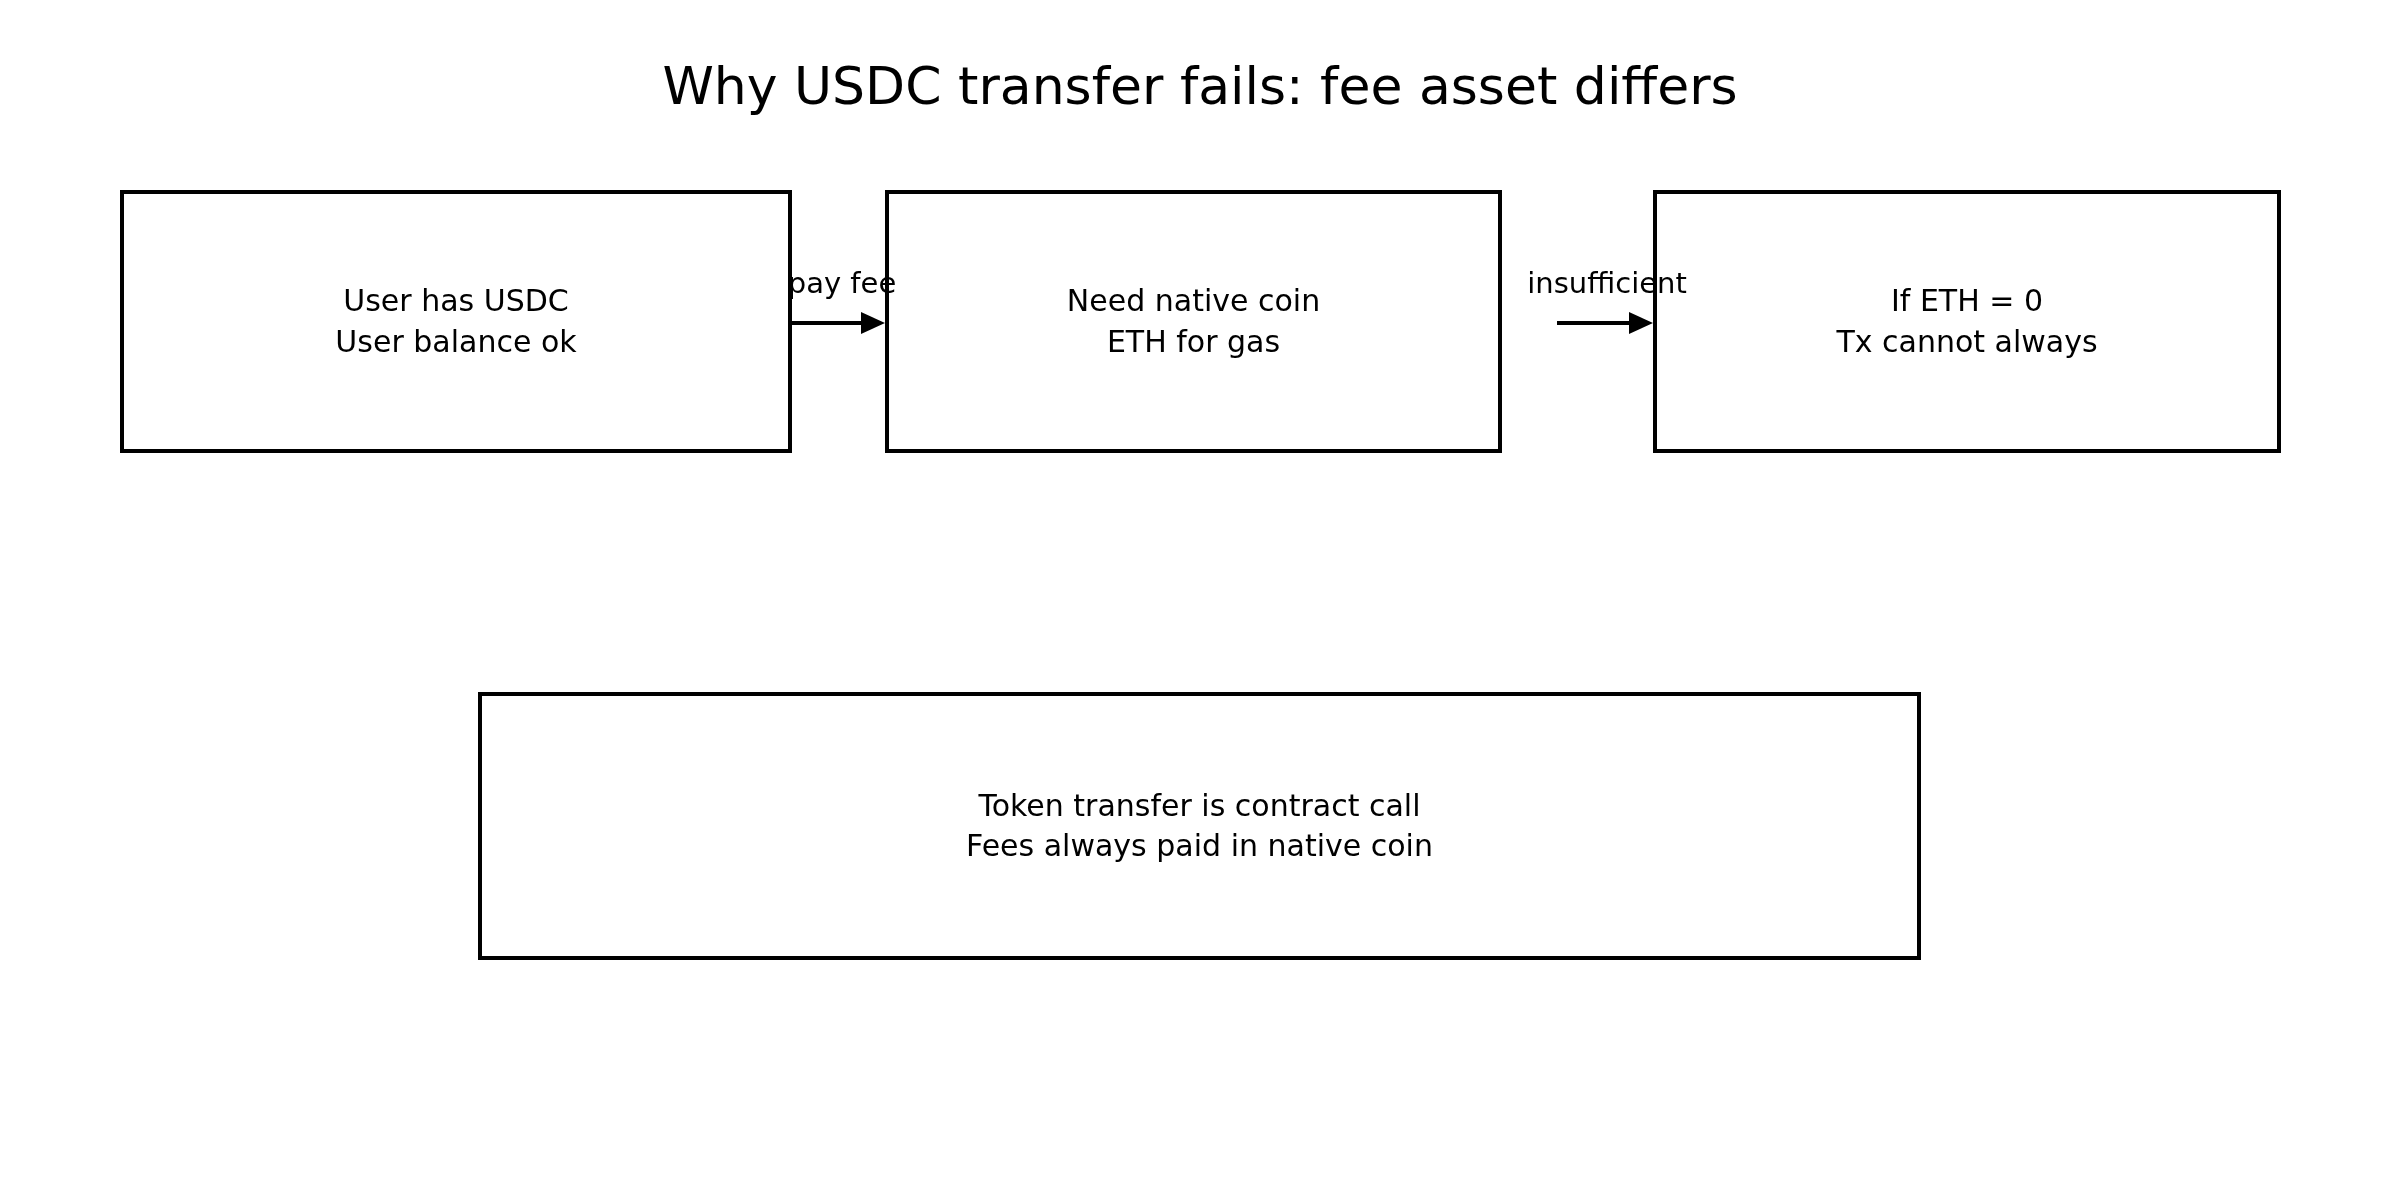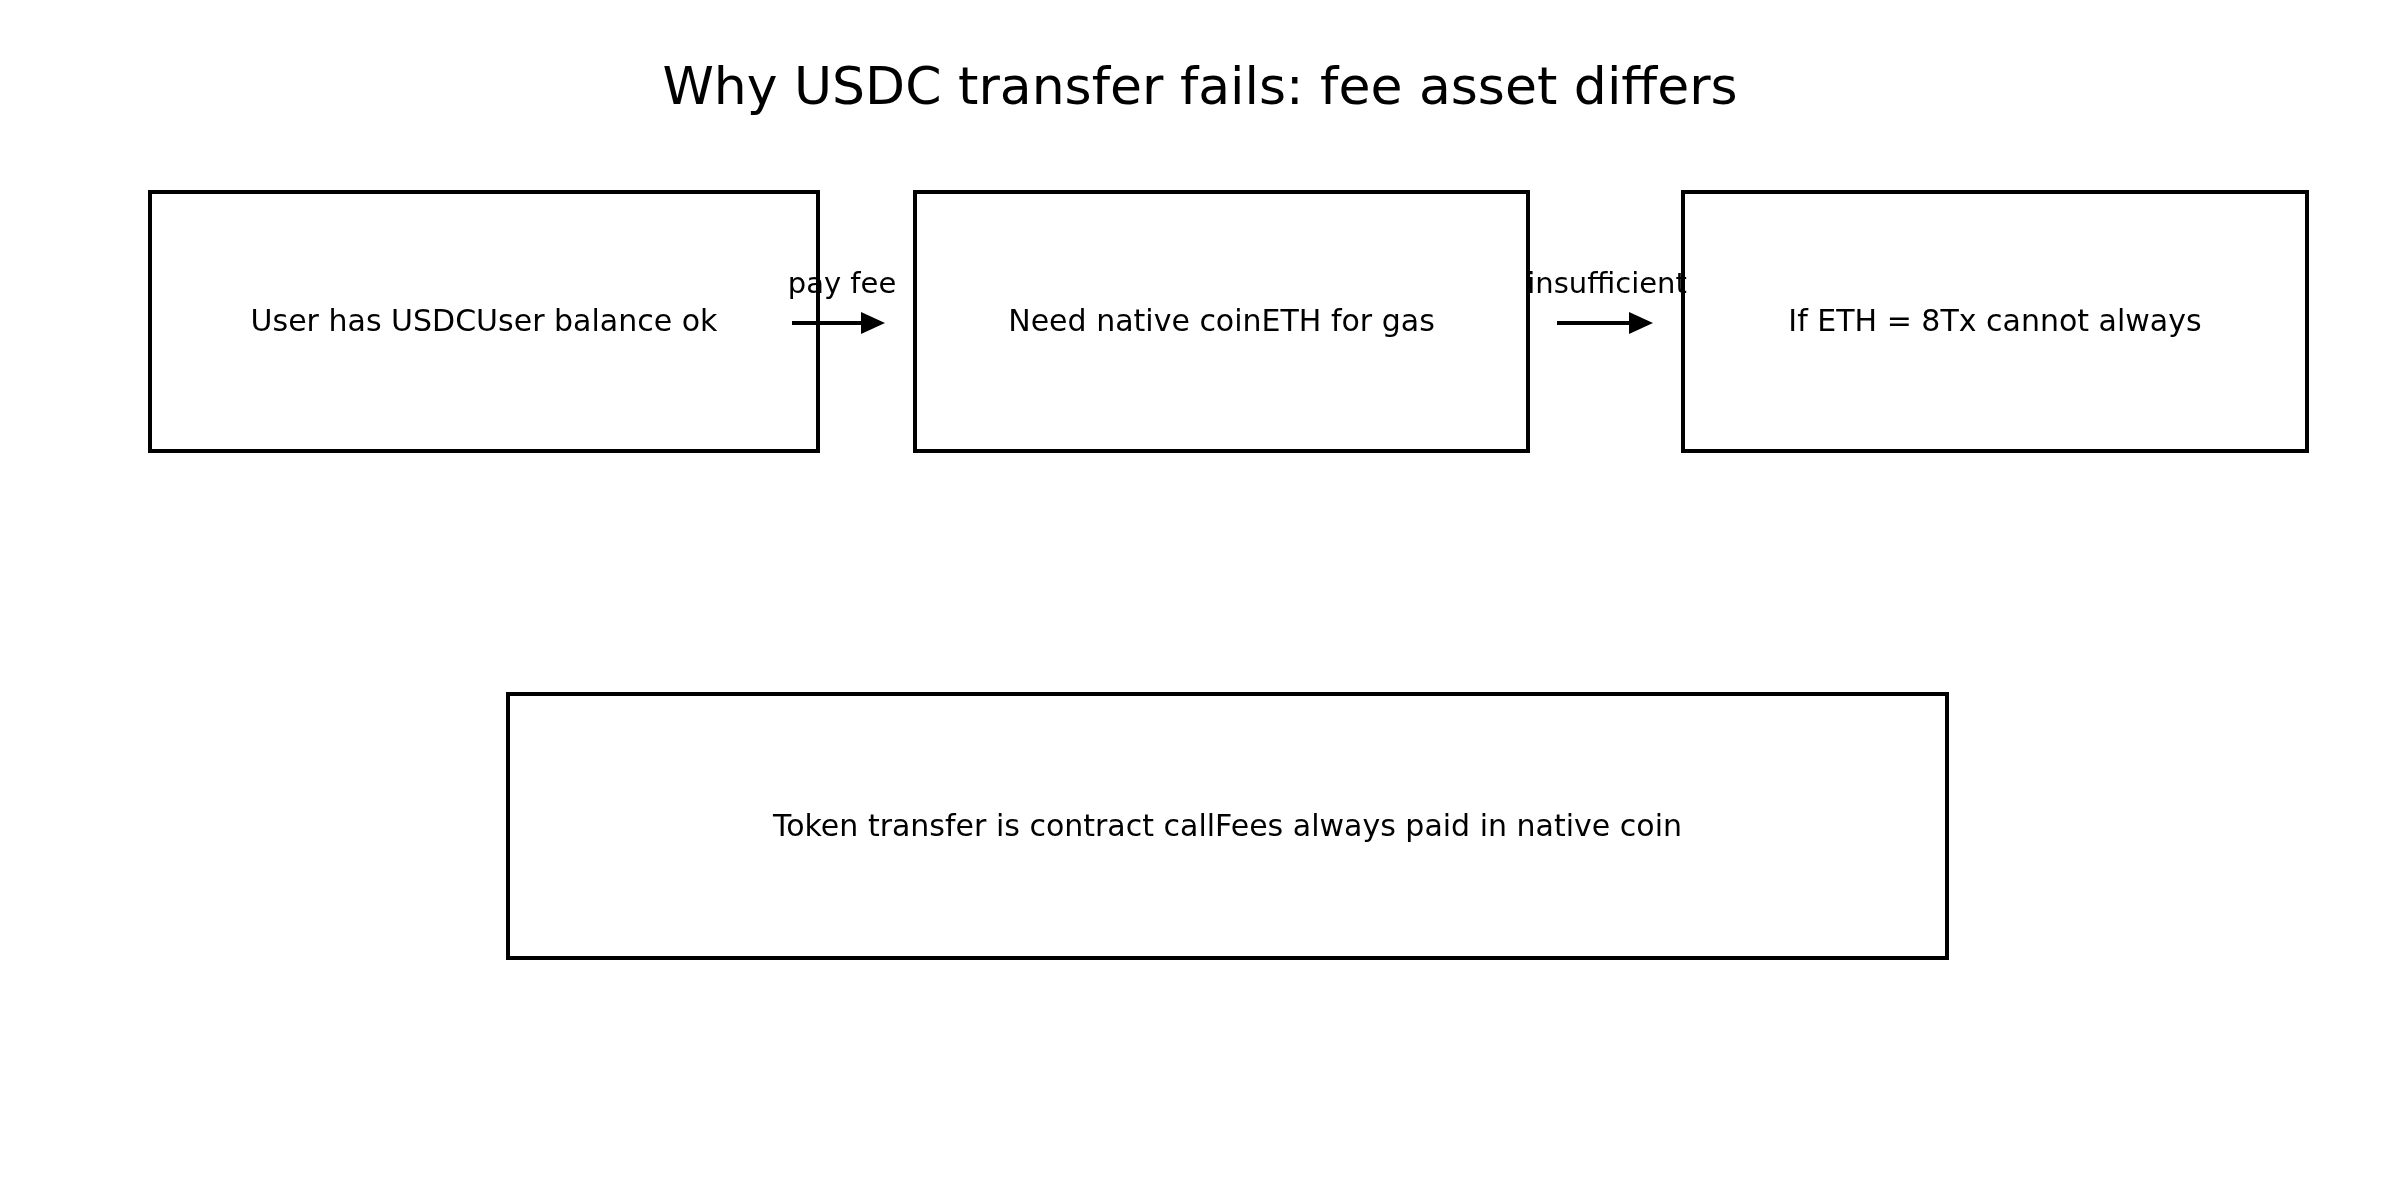--- a/index.html
+++ b/index.html
@@ -24,26 +24,26 @@
     text-align: center;
     font-size: 52px;
     font-weight: 400;
   }
   .node {
     position: absolute;
     box-sizing: border-box;
     border: 4px solid #000000;
     background: #ffffff;
     display: flex;
+    flex-direction: column;
     align-items: center;
     justify-content: center;
     text-align: center;
     font-size: 30px;
     line-height: 1.35;
-    margin-left: 28px;
   }
   .node-line {
     white-space: nowrap;
   }
   #node-1 { left: 120px;  top: 190px; width: 672px;  height: 263px; }
   #node-2 { left: 885px;  top: 190px; width: 617px;  height: 263px; }
   #node-3 { left: 1653px; top: 190px; width: 628px;  height: 263px; }
   #node-4 { left: 478px;  top: 692px; width: 1443px; height: 268px; }
 
   .edge-label {
@@ -73,21 +73,21 @@
     <div class="node-line">User has USDC</div>
     <div class="node-line">User balance ok</div>
   </div>
 
   <div class="node" id="node-2">
     <div class="node-line">Need native coin</div>
     <div class="node-line">ETH for gas</div>
   </div>
 
   <div class="node" id="node-3">
-    <div class="node-line">If ETH = 8</div>
+    <div class="node-line">If ETH = 0</div>
     <div class="node-line">Tx cannot always</div>
   </div>
 
   <div class="node" id="node-4">
     <div class="node-line">Token transfer is contract call</div>
     <div class="node-line">Fees always paid in native coin</div>
   </div>
 
   <div class="edge-label" id="edge-label-1">pay fee</div>
 

